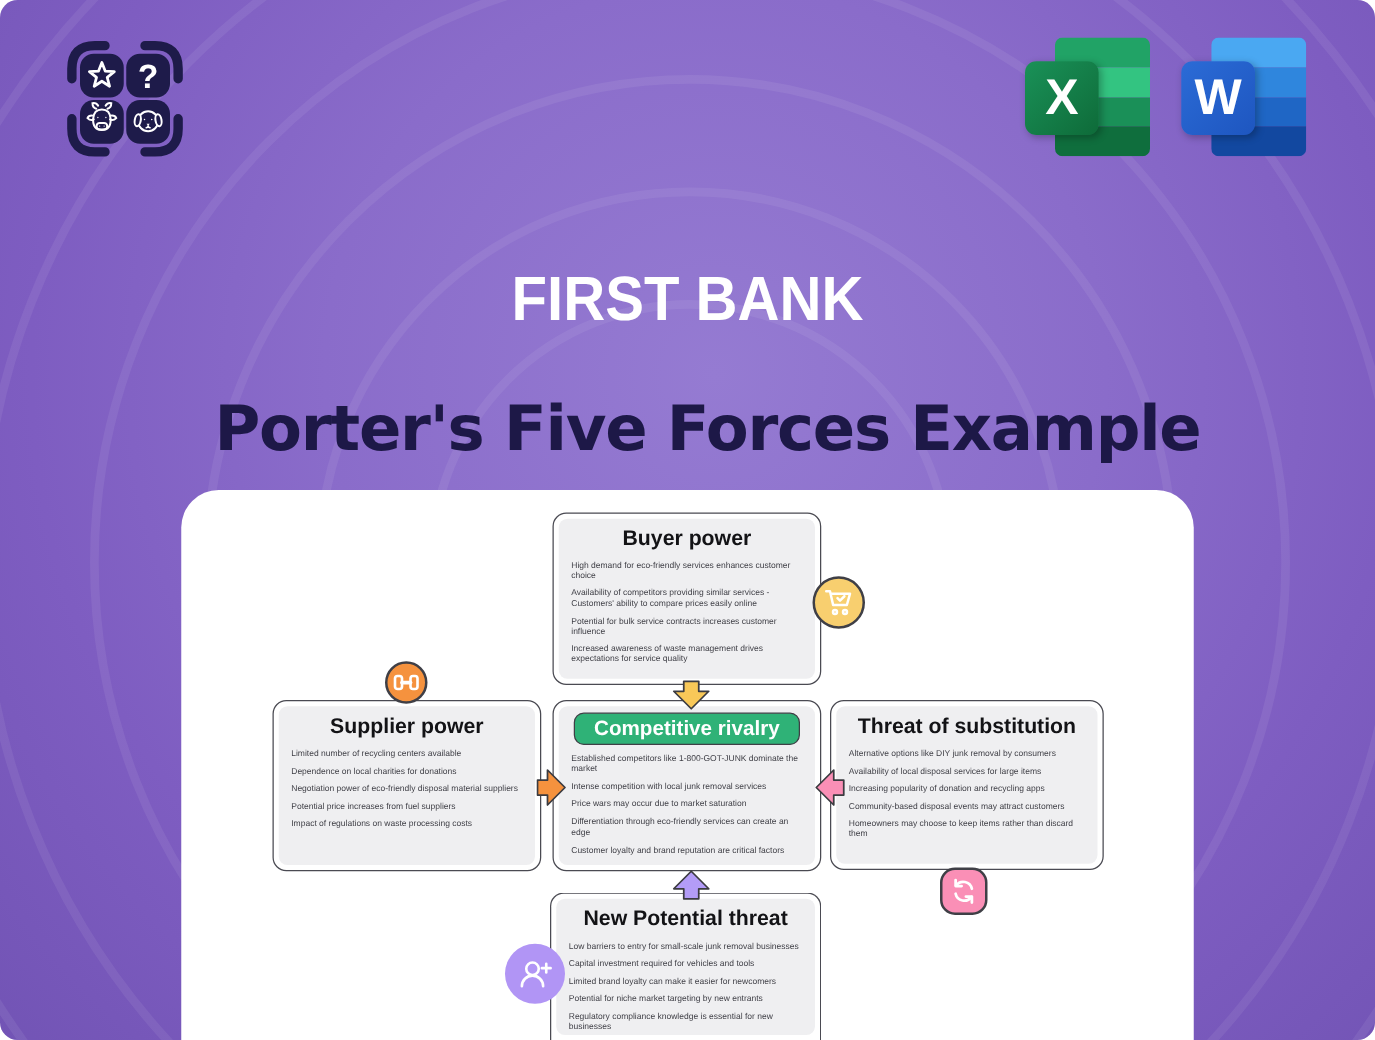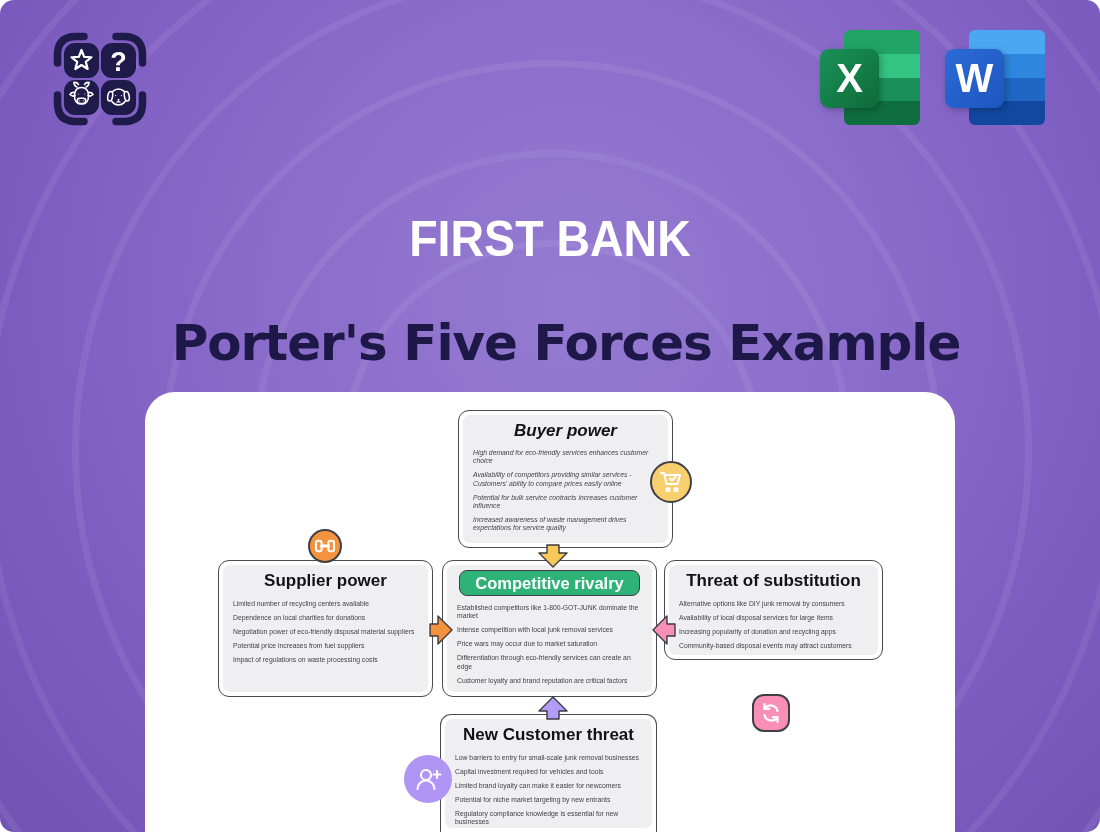--- a/index.html
+++ b/index.html
@@ -22,24 +22,24 @@
   #main-title{position:absolute;top:314px;left:16px;width:100%;text-align:center;color:#1d1847;
     font-size:50px;font-weight:700;font-family:"DejaVu Sans", sans-serif;letter-spacing:-1px;}
   #card{position:absolute;left:145px;top:392px;width:810px;height:440px;background:#fff;
     border-radius:30px 30px 0 0;}
   .force{position:absolute;background:#fff;border:1.6px solid #4a4a52;border-radius:11px;padding:4px;}
   .panel{background:#efeff1;border-radius:7px;width:100%;height:100%;padding:5px 10px;overflow:hidden;}
   .force-title{text-align:center;font-weight:700;font-size:17px;color:#131316;margin:1px 0 8px;}
   .green-pill{background:#2fb277;border:1.6px solid #3f3f46;border-radius:8px;color:#fff;
     text-align:center;font-weight:700;font-size:16.5px;padding:2.5px 0;margin:0 2px 8px;}
   .bullet{font-size:6.8px;line-height:1.24;color:#3f3f46;margin:0 0 5.5px;}
-  #box-buyer{left:458px;top:410px;width:215px;height:138px;font-style:italic;}
+  #box-buyer{left:442px;top:410px;width:215px;height:138px;}
   #box-supplier{left:218px;top:560px;width:215px;height:137px;}
   #box-rivalry{left:442px;top:560px;width:215px;height:137px;}
-  #box-substitution{left:664px;top:560px;width:219px;height:100px;}
+  #box-substitution{left:664px;top:560px;width:219px;height:136px;}
   #box-newentrants{left:440px;top:714px;width:217px;height:118px;border-bottom:none;border-radius:11px 11px 0 0;}
   #box-supplier .force-title, #box-substitution .force-title, #box-newentrants .force-title{margin-bottom:9px;}
   .arrow{position:absolute;}
   .badge{position:absolute;display:flex;align-items:center;justify-content:center;}
   #badge-dumbbell{left:308px;top:529px;width:34px;height:34px;border-radius:50%;background:#f5923e;border:2px solid #3f3f46;}
   #badge-cart{left:650px;top:461px;width:42px;height:42px;border-radius:50%;background:#f8cf6f;border:2.5px solid #3f3f46;}
   #badge-refresh{left:752px;top:694px;width:38px;height:38px;border-radius:12px;background:#fa8fb6;border:2.5px solid #3f3f46;}
   #badge-person{left:404px;top:755px;width:48px;height:48px;border-radius:50%;background:#b195f5;}
 </style>
 </head>
@@ -164,21 +164,21 @@
           <p class="bullet">Availability of local disposal services for large items</p>
           <p class="bullet">Increasing popularity of donation and recycling apps</p>
           <p class="bullet">Community-based disposal events may attract customers</p>
           <p class="bullet">Homeowners may choose to keep items rather than discard them</p>
         </div>
     </div>
   </div>
 
   <div class="force" id="box-newentrants">
     <div class="panel">
-      <div class="force-title">New Customer threat</div>
+      <div class="force-title">New Potential threat</div>
       <div>
           <p class="bullet">Low barriers to entry for small-scale junk removal businesses</p>
           <p class="bullet">Capital investment required for vehicles and tools</p>
           <p class="bullet">Limited brand loyalty can make it easier for newcomers</p>
           <p class="bullet">Potential for niche market targeting by new entrants</p>
           <p class="bullet">Regulatory compliance knowledge is essential for new businesses</p>
         </div>
     </div>
   </div>
 

